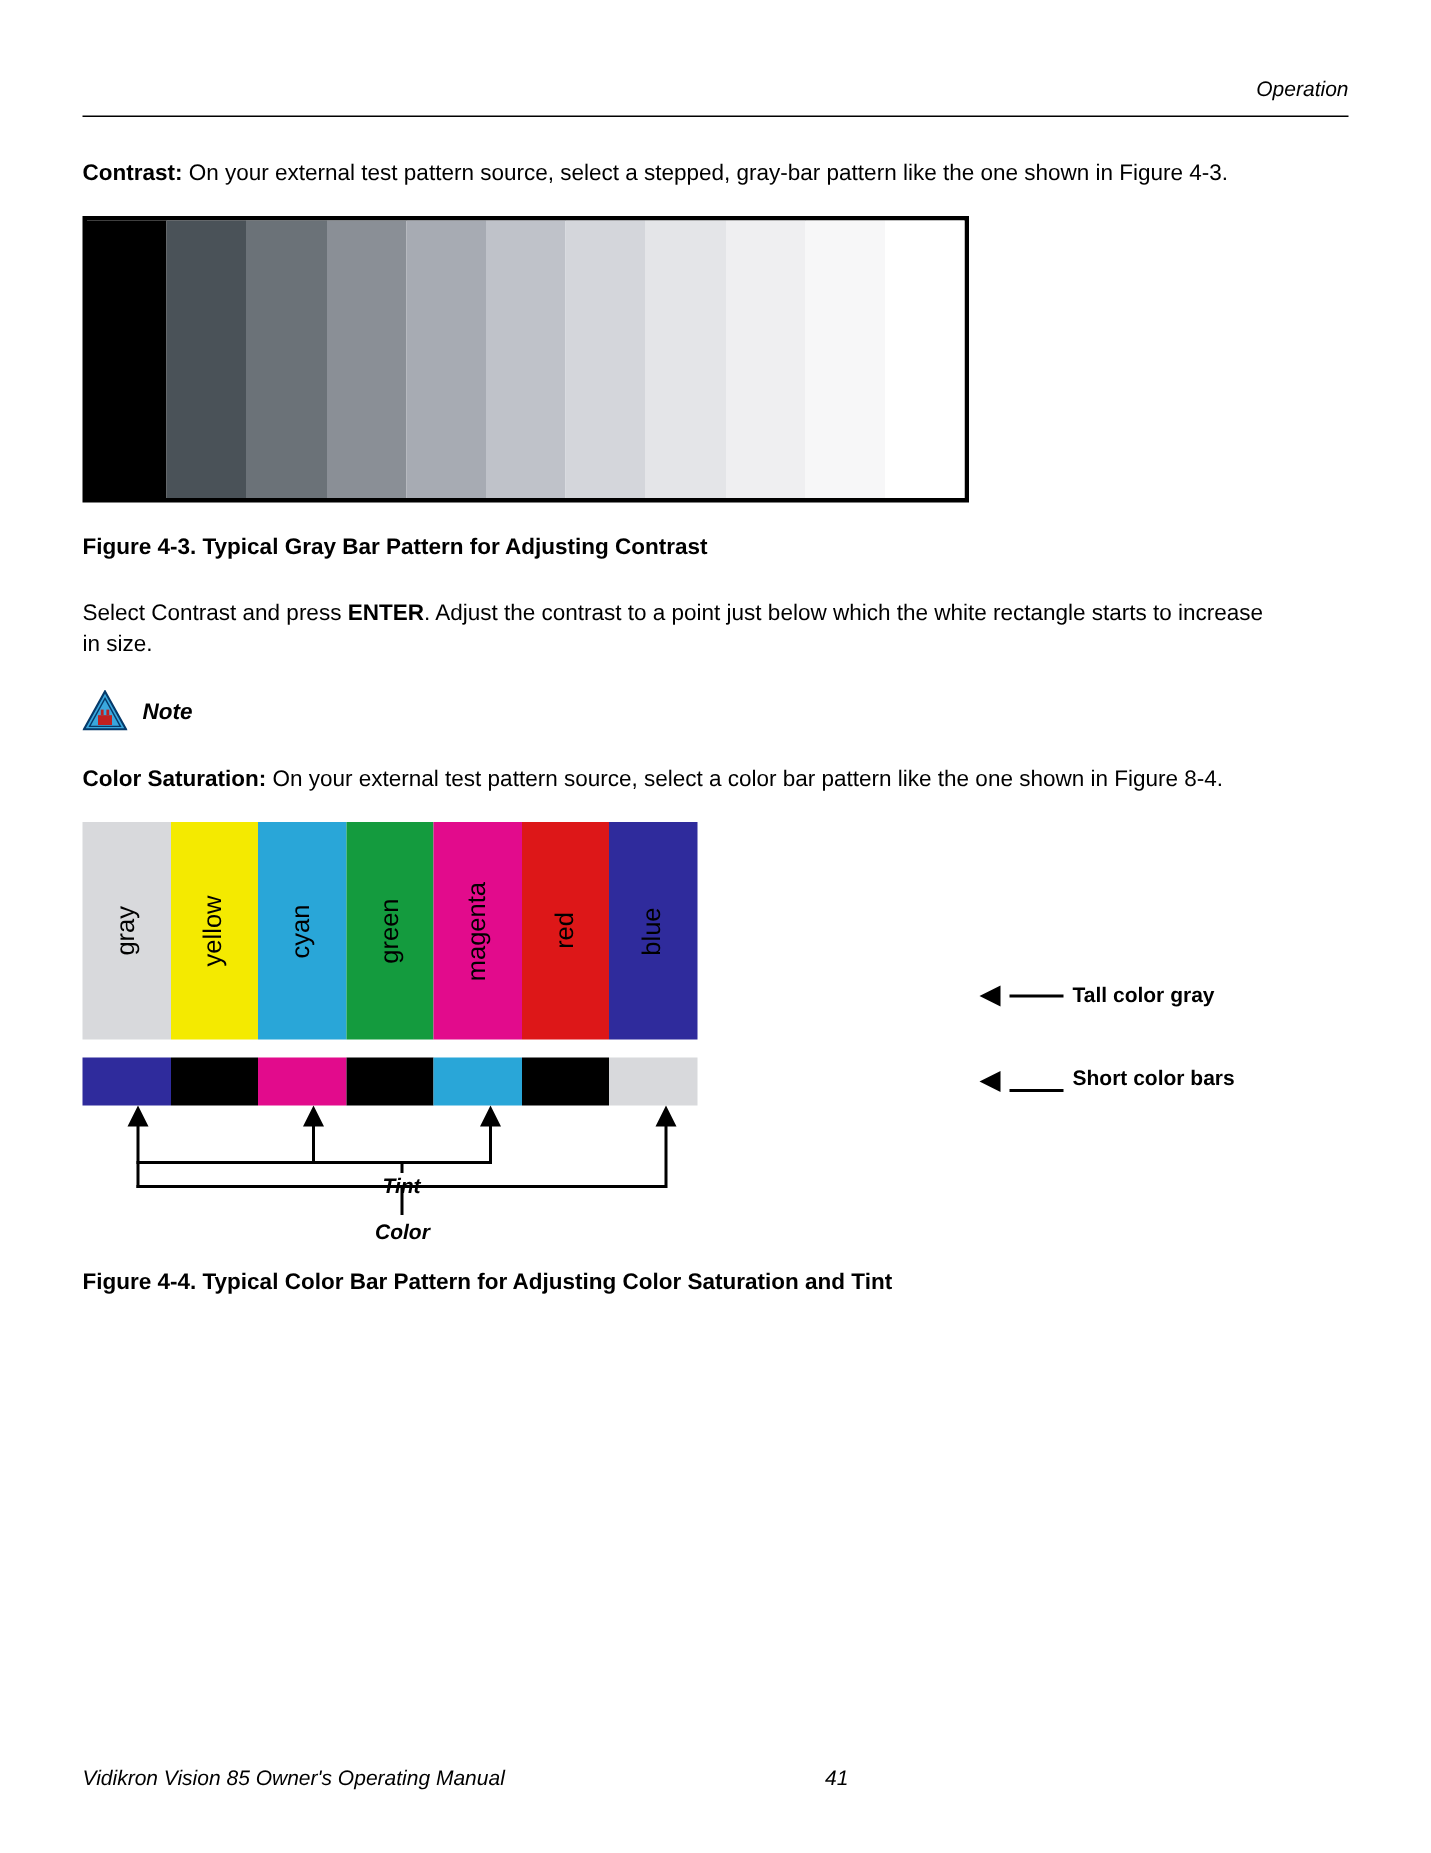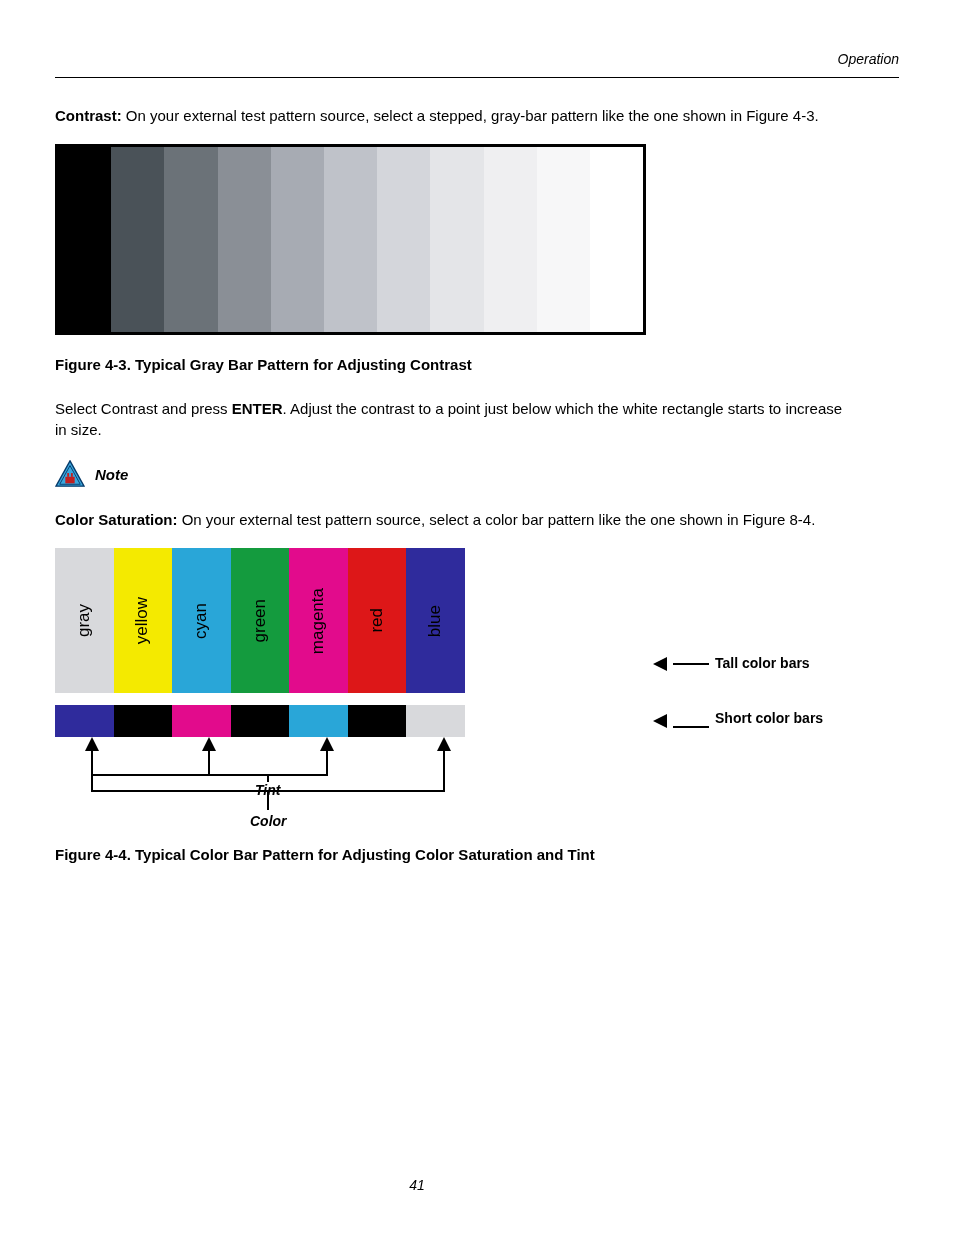--- a/index.html
+++ b/index.html
@@ -235,27 +235,28 @@
       <div class="tick" style="left:204px; top:53px;"></div>
       <div class="ulabel" style="left:192px; top:44px">Tint</div>
       <div class="ulabel" style="left:187px; top:75px">Color</div>
       <div class="vstem" style="left:204px; top:61px; height:12px"></div>
     </div>
   </div>
   <div class="side-labels">
     <div class="side-tall">
       <div class="arrow-left"></div>
       <div class="arrow-line"></div>
-      <span>Tall color bars</span>
+      <span>Tall color gray</span>
     </div>
     <div class="side-short">
       <div class="arrow-left"></div>
       <div class="arrow-line"></div>
       <span>Short color bars</span>
     </div>
   </div>
 </div>
 
 <div class="fig-caption">Figure 4-4. Typical Color Bar Pattern for Adjusting Color Saturation and Tint</div>
 
 <div class="footer">
+  <span class="ftitle">Vidikron Vision 85 Owner's Operating Manual</span>
   <span class="fpage">41</span>
 </div>
 
 </body></html>

